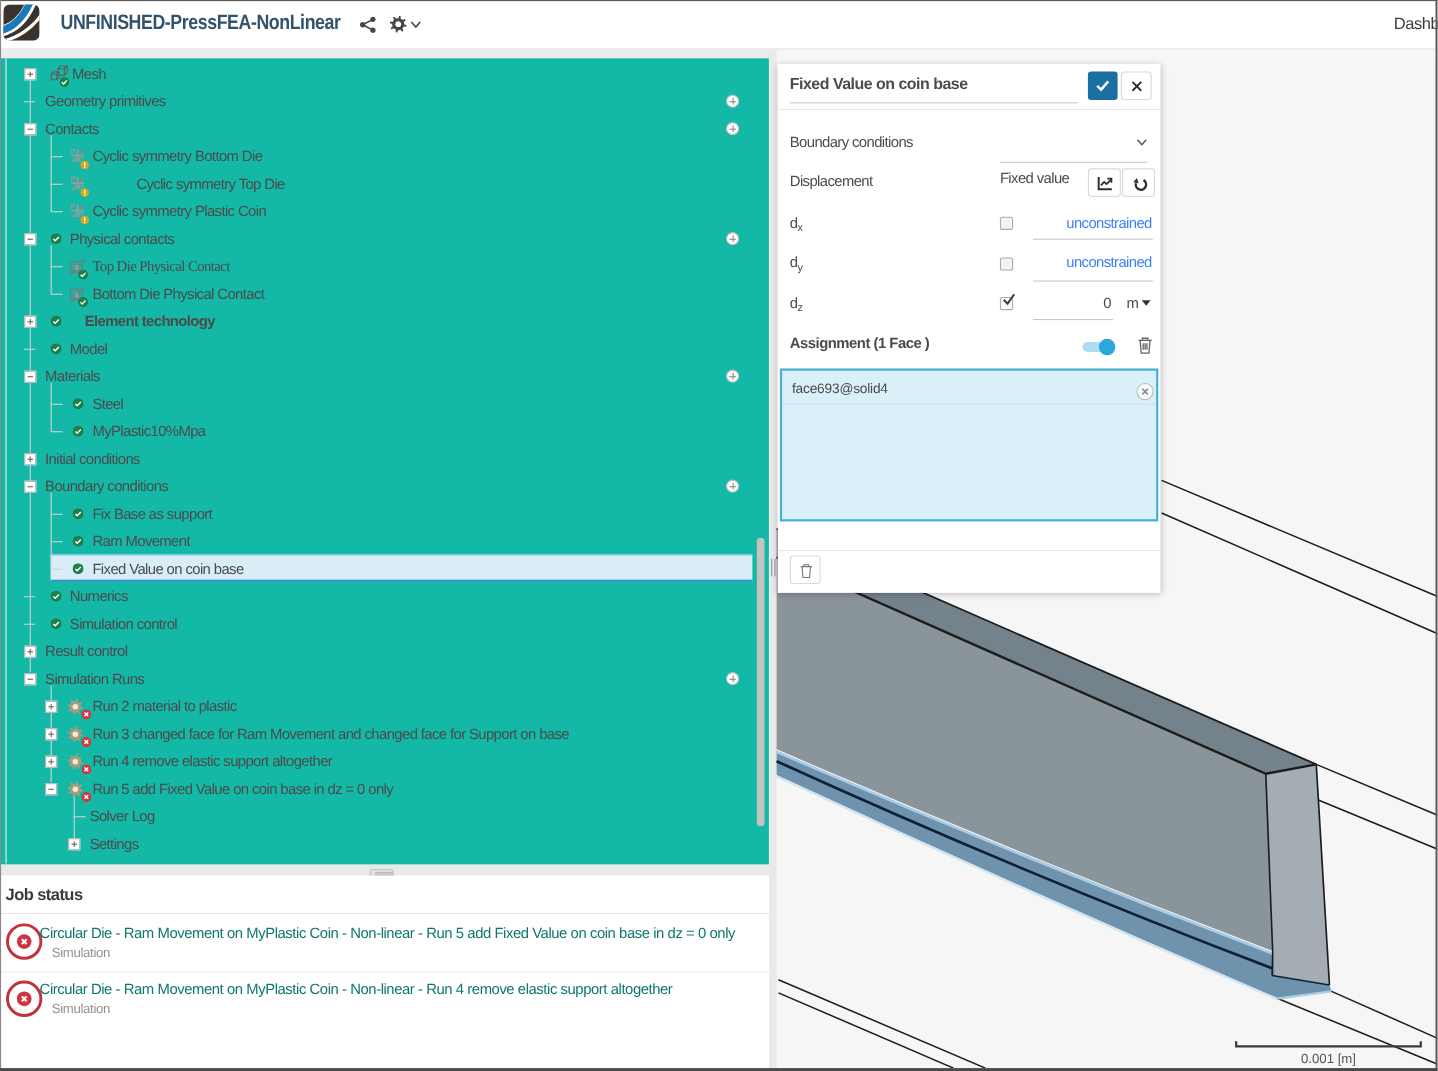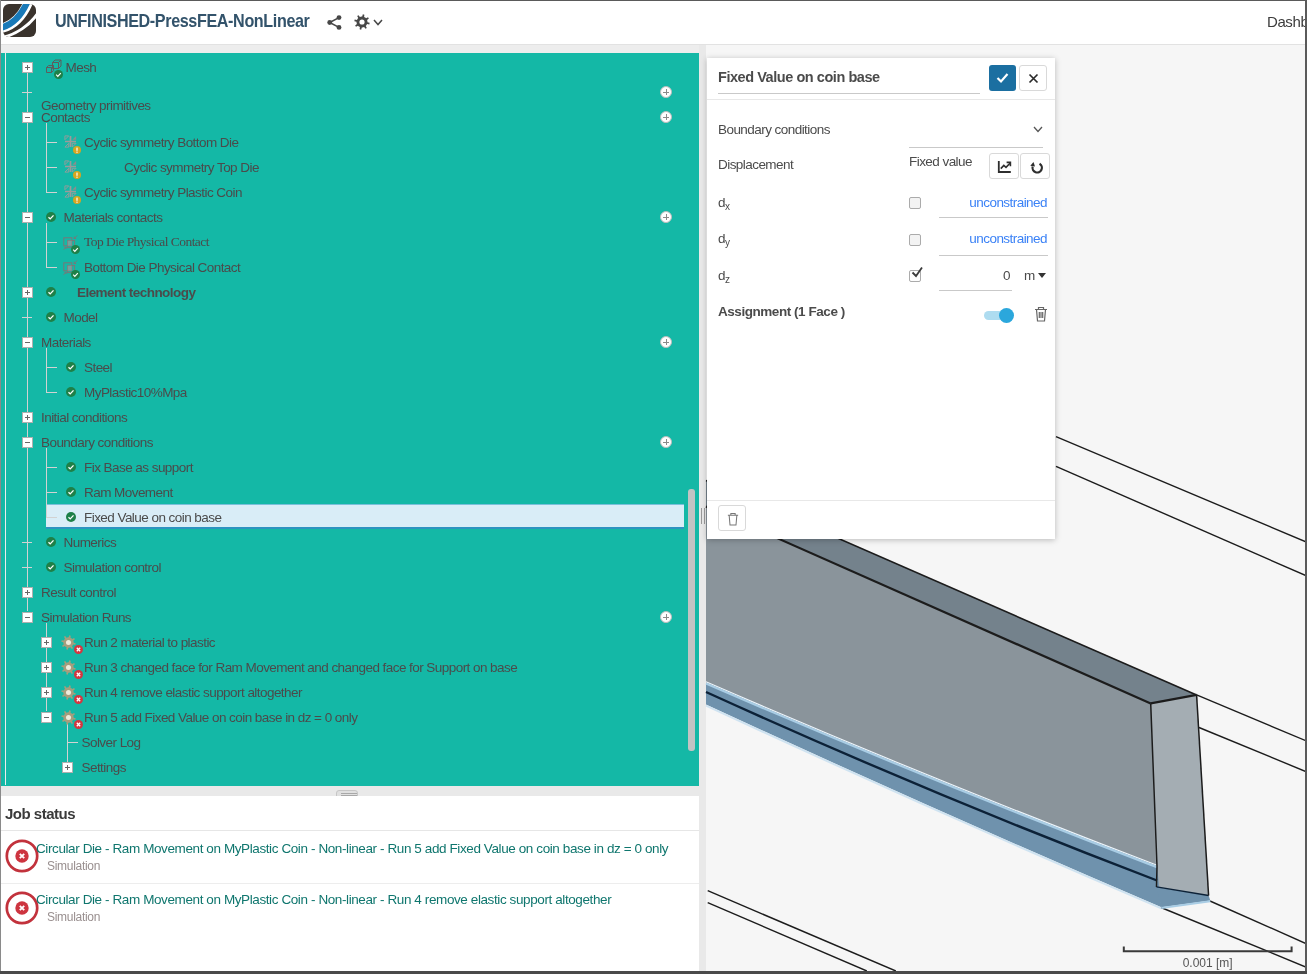--- a/index.html
+++ b/index.html
@@ -180,26 +180,26 @@
   <div class="pmbox plus" style="left:61.5px;top:708.5px;"></div>
 
   <div class="pluscirc" style="left:660px;top:33px;"></div>
   <div class="pluscirc" style="left:660px;top:58px;"></div>
   <div class="pluscirc" style="left:660px;top:158px;"></div>
   <div class="pluscirc" style="left:660px;top:283px;"></div>
   <div class="pluscirc" style="left:660px;top:383px;"></div>
   <div class="pluscirc" style="left:660px;top:558px;"></div>
 
   <div class="tlab" style="left:65.5px;top:14px;">Mesh</div>
-  <div class="tlab" style="left:41px;top:39px;margin-top:13px;">Geometry primitives</div>
+  <div class="tlab" style="left:41px;top:39px;">Geometry primitives</div>
   <div class="tlab" style="left:41px;top:64px;">Contacts</div>
   <div class="tlab" style="left:84px;top:89px;">Cyclic symmetry Bottom Die</div>
   <div class="tlab" style="left:84px;top:114px;margin-left:40px;">Cyclic symmetry Top Die</div>
   <div class="tlab" style="left:84px;top:139px;">Cyclic symmetry Plastic Coin</div>
-  <div class="tlab" style="left:63.5px;top:164px;">Materials contacts</div>
+  <div class="tlab" style="left:63.5px;top:164px;">Physical contacts</div>
   <div class="tlab" style="left:84px;top:189px;font-family:Liberation Serif, serif;">Top Die Physical Contact</div>
   <div class="tlab" style="left:84px;top:214px;">Bottom Die Physical Contact</div>
   <div class="tlab" style="left:77px;top:239px;font-weight:bold;">Element technology</div>
   <div class="tlab" style="left:63.5px;top:264px;">Model</div>
   <div class="tlab" style="left:41px;top:289px;">Materials</div>
   <div class="tlab" style="left:84px;top:314px;">Steel</div>
   <div class="tlab" style="left:84px;top:339px;">MyPlastic10%Mpa</div>
   <div class="tlab" style="left:41px;top:364px;">Initial conditions</div>
   <div class="tlab" style="left:41px;top:389px;">Boundary conditions</div>
   <div class="tlab" style="left:84px;top:414px;">Fix Base as support</div>
@@ -453,20 +453,28 @@
   <div class="plab" style="left:317px;top:210px;">m</div>
   <div style="position:absolute;left:331px;top:215px;width:0;height:0;border-left:4.5px solid transparent;border-right:4.5px solid transparent;border-top:5.5px solid #333;"></div>
   <div class="underline" style="left:232px;top:232px;width:73px;"></div>
 
   <div class="plab" style="top:246px;font-weight:bold;letter-spacing:-0.45px;">Assignment (1 Face )</div>
   <div id="toggle"></div>
   <svg style="position:absolute;left:327px;top:248px;" width="14" height="16" viewBox="0 0 14 16">
       <path d="M1 3.5h12 M4.5 3.5V1.5h5v2 M2.5 3.5l1 11.5h7l1-11.5 M5.3 6v6 M7 6v6 M8.7 6v6" stroke="#666" stroke-width="1.2" fill="none"></path>
     </svg>
 
+  <div id="selbox">
+    <div id="selrow"></div>
+    <div style="position:absolute;left:9px;top:9px;font-size:12.5px;letter-spacing:-0.2px;color:#4b4b4b;">face693@solid4</div>
+    <svg style="position:absolute;left:322px;top:11px;" width="16" height="16" viewBox="0 0 16 16">
+        <circle cx="8" cy="8" r="7.3" fill="#f6fbfd" stroke="#bbb" stroke-width="1"></circle>
+        <path d="M5.5 5.5l5 5 M10.5 5.5l-5 5" stroke="#8a8a8a" stroke-width="1.4"></path>
+      </svg>
+  </div>
 
   <div class="underline" style="left:0;top:442px;width:348px;background:#e8e8e8;"></div>
   <div class="pbtn" style="left:11px;top:447px;width:28px;">
     <svg style="position:absolute;left:8px;top:6px;" width="12" height="14" viewBox="0 0 14 16">
         <path d="M1 3.5h12 M4.5 3.5V1.5h5v2 M2.5 3.5l1 11.5h7l1-11.5" stroke="#777" stroke-width="1.2" fill="none"></path>
       </svg>
   </div>
 </div>
 
 <div class="abs" id="b-top"></div>

